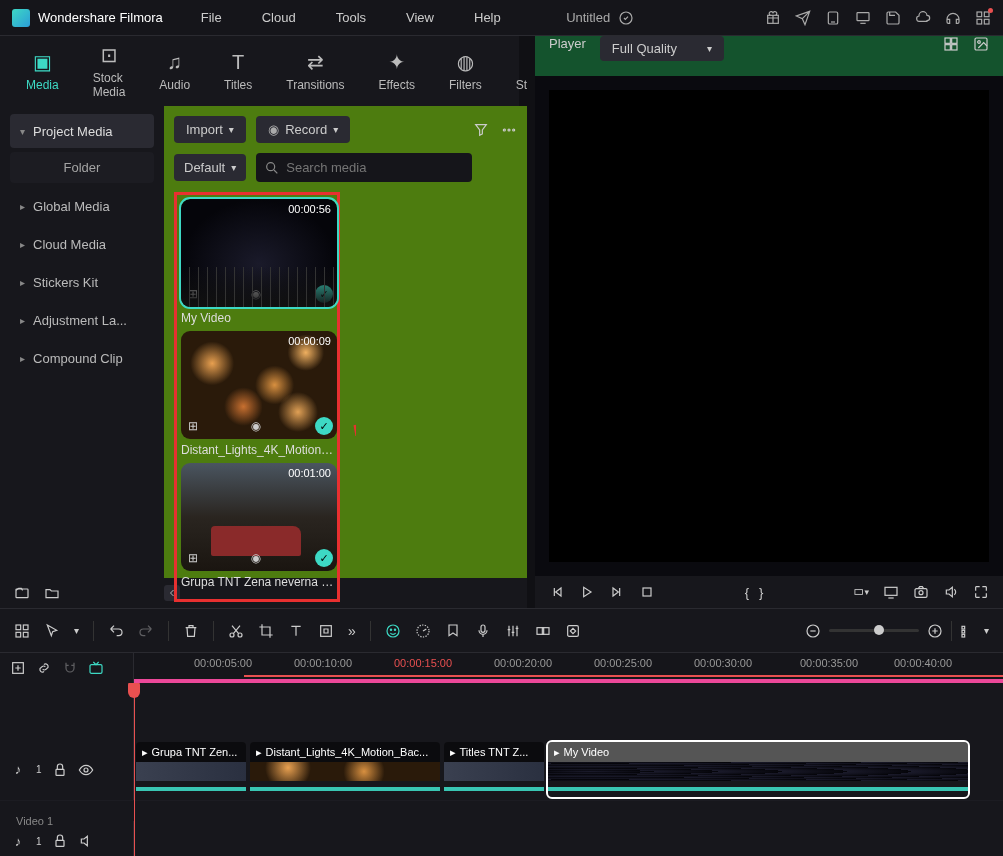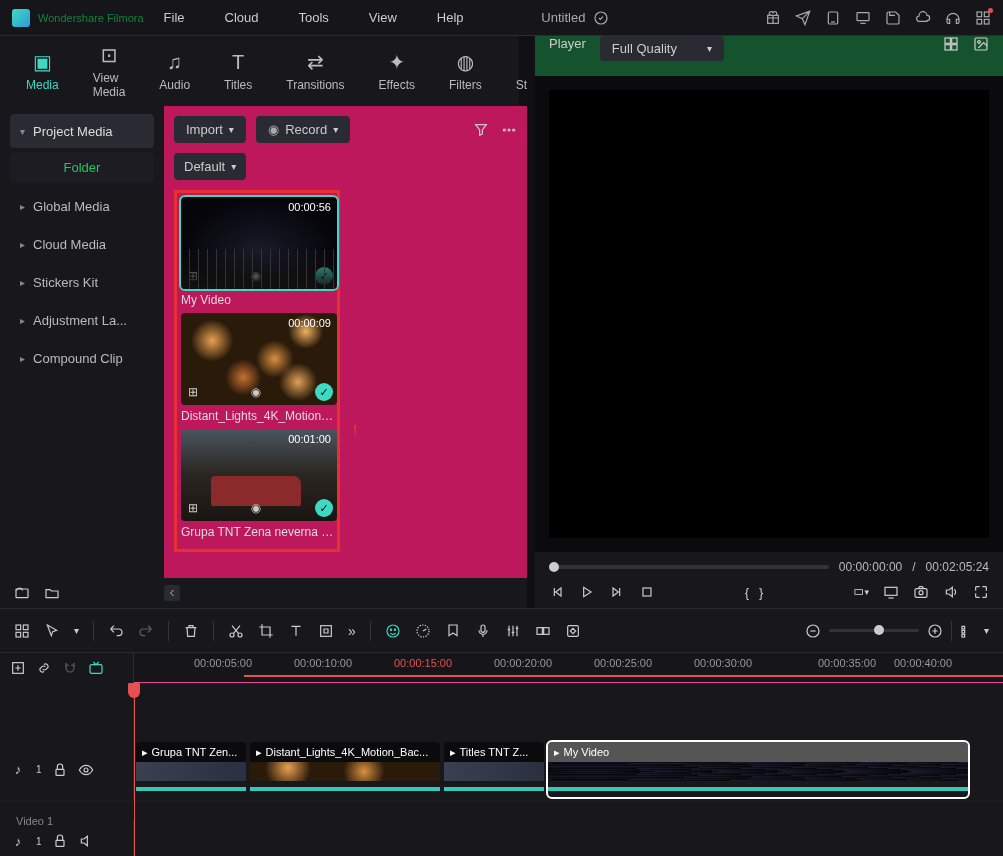--- a/index.html
+++ b/index.html
@@ -1,49 +1,49 @@
 <!DOCTYPE html>
 <html><head>
 <meta charset="utf-8">
 <style>
 *{margin:0;padding:0;box-sizing:border-box;font-family:-apple-system,BlinkMacSystemFont,"Segoe UI",sans-serif}
 body{background:#1a1a1f;color:#ccc;width:1003px;height:856px;overflow:hidden;font-size:13px}
 .titlebar{height:36px;display:flex;align-items:center;padding:0 12px;background:#15151a;border-bottom:1px solid #2a2a30}
 .logo{width:18px;height:18px;background:linear-gradient(135deg,#3dd9c4,#2b9dd8);border-radius:3px;margin-right:8px}
-.app-title{font-size:11px;color:#15803d;margin-right:20px}
+.app-title{font-size:13px;color:#ffffff;margin-right:38px}
 .menu{display:flex;gap:40px;color:#ccc}
 .menu span{cursor:pointer}
 .tb-center{margin-left:auto;margin-right:auto;display:flex;align-items:center;gap:8px;color:#aaa}
 .tb-right{display:flex;gap:14px;align-items:center;margin-left:auto}
 .tb-right svg,.tb-right span{color:#aaa;cursor:pointer}
 .ico{width:16px;height:16px;display:inline-flex;align-items:center;justify-content:center}
 .tabs{height:70px;display:flex;align-items:center;padding:0 18px;gap:18px;background:#17171c;width:527px;border-right:8px solid #101014}
 .tab{display:flex;flex-direction:column;align-items:center;gap:4px;color:#bbb;cursor:pointer;padding:4px 8px}
 .tab.active{color:#3dd9c4}
 .tab-ico{font-size:20px}
 .tab-label{font-size:12px}
 .chev{margin-left:auto;color:#aaa;font-size:18px}
 .main{display:flex;height:472px}
 .left{width:164px;background:#17171c;padding:8px 10px}
 .side-item{height:34px;display:flex;align-items:center;padding:0 10px;color:#bbb;font-size:13px;cursor:pointer;border-radius:4px;margin-bottom:4px}
 .side-item.sel{background:#2a2a32;color:#ddd}
 .side-item .caret{margin-right:8px;color:#888;font-size:10px}
-.subfolder{color:#22c55e;text-align:center;padding:8px;font-size:13px;cursor:pointer;margin-bottom:6px;background:#1c1c22;border-radius:4px}
-.mid{width:363px;background:#be185d;padding:10px;position:relative}
+.subfolder{color:#a3a3a3;text-align:center;padding:8px;font-size:13px;cursor:pointer;margin-bottom:6px;background:#1c1c22;border-radius:4px}
+.mid{width:363px;background:#4d7c0f;padding:10px;position:relative}
 .mid-top{display:flex;gap:10px;align-items:center;margin-bottom:10px}
 .btn{background:#2a2a32;padding:6px 12px;border-radius:4px;display:flex;align-items:center;gap:6px;cursor:pointer;color:#ccc;font-size:13px}
 .mid-top .filters{margin-left:auto;display:flex;gap:12px}
 .search-row{display:flex;gap:10px;align-items:center;margin-bottom:10px}
 .search-row .btn{padding:6px 10px}
 .search{flex:1;background:#15151a;border:none;padding:7px 10px 7px 30px;border-radius:4px;color:#ccc;font-size:13px}
 .search-wrap{position:relative;flex:1}
 .search-wrap .sico{position:absolute;left:8px;top:7px;color:#888}
 .media-grid{border:3px solid #e83030;padding:4px;width:166px}
 .clip{margin-bottom:6px;cursor:pointer}
-.thumb{width:156px;height:92px;background:#0a0a0f;position:relative;border-radius:4px;overflow:hidden}
+.thumb{width:156px;height:108px;background:#0a0a0f;position:relative;border-radius:9px;overflow:hidden}
 .thumb.sel{outline:2px solid #3dd9c4}
 .thumb .dur{position:absolute;top:4px;right:6px;font-size:11px;color:#fff}
 .thumb .badges{position:absolute;bottom:4px;left:4px;right:4px;display:flex;gap:6px;align-items:center}
 .thumb .check{width:18px;height:18px;background:#3dd9c4;border-radius:50%;margin-left:auto;display:flex;align-items:center;justify-content:center;color:#000;font-size:11px}
 .thumb .bicon{width:16px;height:16px;display:flex;align-items:center;justify-content:center;color:#ccc;font-size:12px}
 .clip-name{font-size:12px;color:#ddd;margin-top:4px;white-space:nowrap;overflow:hidden;text-overflow:ellipsis;width:156px}
 .thumb.moon{background:radial-gradient(ellipse at 50% 60%,#1a1a2a 0%,#05050a 70%)}
 .thumb.moon::after{content:'';position:absolute;bottom:0;left:0;right:0;height:40px;background:repeating-linear-gradient(90deg,transparent 0,transparent 8px,#333 8px,#333 9px),linear-gradient(180deg,transparent,#111)}
 .thumb.bokeh{background:radial-gradient(circle at 20% 30%,#e8a050 0%,transparent 15%),radial-gradient(circle at 60% 50%,#d89040 0%,transparent 18%),radial-gradient(circle at 80% 20%,#f0b060 0%,transparent 12%),radial-gradient(circle at 40% 70%,#c87030 0%,transparent 16%),radial-gradient(circle at 75% 75%,#e0a055 0%,transparent 14%),#2a1a0a}
 .thumb.car{background:linear-gradient(180deg,#4a5560 0%,#2a2520 50%,#1a1510 100%)}
@@ -61,21 +61,21 @@
 .prev-btns{display:flex;align-items:center;gap:14px}
 .prev-btns .grp{display:flex;gap:14px;align-items:center}
 .timeline{height:278px;background:#17171c;border-top:1px solid #2a2a30}
 .tl-tools{height:44px;display:flex;align-items:center;padding:0 14px;gap:14px;border-bottom:1px solid #2a2a30}
 .tl-tools .sep{width:1px;height:20px;background:#333}
 .tl-tools .zoom{display:flex;align-items:center;gap:8px;margin-left:auto}
 .zoom-track{width:90px;height:3px;background:#333;border-radius:2px;position:relative}
 .zoom-dot{position:absolute;left:50%;top:-4px;width:10px;height:10px;background:#ccc;border-radius:50%}
 .tl-ruler{height:30px;display:flex;position:relative;background:#15151a}
 .tl-left{width:134px;background:#17171c;border-right:1px solid #2a2a30;display:flex;align-items:center;gap:10px;padding:0 10px}
-.ruler-marks{flex:1;position:relative;border-bottom:1px solid #ec4899}
+.ruler-marks{flex:1;position:relative;border-bottom:4px solid #ec4899}
 .ruler-marks .mark{position:absolute;top:4px;font-size:11px;color:#999}
 .playhead{position:absolute;left:134px;top:0;bottom:0;width:1px;background:#e85050;z-index:5}
 .playhead::before{content:'';position:absolute;top:-1px;left:-6px;width:12px;height:16px;background:#e85050;border-radius:3px 3px 6px 6px}
 .tl-body{position:relative;height:200px;overflow:hidden}
 .tl-spacer{height:56px;display:flex}
 .tl-track{height:62px;display:flex;border-bottom:1px solid #1c1c22}
 .tl-track .tl-left{height:100%}
 .track-content{flex:1;position:relative;display:flex;align-items:stretch;padding:3px 0}
 .tclip{position:absolute;top:3px;bottom:3px;border-radius:4px;overflow:hidden;display:flex;flex-direction:column}
 .tclip-head{height:20px;background:rgba(0,0,0,0.5);display:flex;align-items:center;padding:0 6px;gap:4px;font-size:11px;color:#fff;white-space:nowrap;overflow:hidden}
@@ -171,21 +171,21 @@
 
 <div style="display:flex">
   <div style="width:527px">
     <div class="tabs">
       <div class="tab active">
           <span class="tab-ico">▣</span>
           <span class="tab-label">Media</span>
         </div>
       <div class="tab">
           <span class="tab-ico">⊡</span>
-          <span class="tab-label">View Media</span>
+          <span class="tab-label">Stock Media</span>
         </div>
       <div class="tab">
           <span class="tab-ico">♫</span>
           <span class="tab-label">Audio</span>
         </div>
       <div class="tab">
           <span class="tab-ico">T</span>
           <span class="tab-label">Titles</span>
         </div>
       <div class="tab">
@@ -258,20 +258,27 @@
                   <circle cx="19" cy="12" r="1.5"></circle>
                 </svg>
               </span>
           </div>
         </div>
         <div class="search-row">
           <div class="btn">
               <span>Default</span>
               <span style="font-size:10px">▾</span>
             </div>
+          <div class="search-wrap">
+            <span class="sico"><svg viewBox="0 0 24 24">
+                  <circle cx="10" cy="10" r="6"></circle>
+                  <path d="M20 20l-5-5"></path>
+                </svg></span>
+            <input class="search" placeholder="Search media" style="">
+          </div>
         </div>
         <div class="media-grid">
           <div class="clip">
             <div class="thumb moon sel">
               <span class="dur">00:00:56</span>
               <div class="badges">
                   <span class="bicon">⊞</span>
                   <span class="bicon" style="margin-left:auto;margin-right:4px">◉</span>
                   <span class="check">✓</span>
                 </div>
@@ -343,28 +350,20 @@
             <svg viewBox="0 0 24 24">
               <rect x="3" y="3" width="18" height="18" rx="2"></rect>
               <circle cx="9" cy="9" r="2"></circle>
               <path d="M21 15l-5-5-8 8"></path>
             </svg>
           </span>
       </div>
     </div>
     <div class="prev-canvas"></div>
     <div class="prev-ctrl">
-      <div class="scrub">
-        <div class="scrub-track">
-            <div class="scrub-dot"></div>
-          </div>
-        <span class="time">00:00:00:00</span>
-        <span class="time">/</span>
-        <span class="time">00:02:05:24</span>
-      </div>
       <div class="prev-btns">
         <div class="grp">
           <span class="ico">
               <svg viewBox="0 0 24 24">
                 <path d="M18 18V6l-8 6 8 6zM8 6v12"></path>
               </svg>
             </span>
           <span class="ico">
               <svg viewBox="0 0 24 24">
                 <path d="M7 5v14l11-7z"></path>
@@ -574,21 +573,21 @@
           </svg>
         </span>
     </div>
     <div class="ruler-marks">
       <span class="mark" style="left:60px">00:00:05:00</span>
       <span class="mark" style="left:160px">00:00:10:00</span>
       <span class="mark" style="left:260px;color:#e85050">00:00:15:00</span>
       <span class="mark" style="left:360px">00:00:20:00</span>
       <span class="mark" style="left:460px">00:00:25:00</span>
       <span class="mark" style="left:560px">00:00:30:00</span>
-      <span class="mark" style="left:684px">00:00:35:00</span>
+      <span class="mark" style="left:666px">00:00:35:00</span>
       <span class="mark" style="left:760px">00:00:40:00</span>
       <div style="position:absolute;left:110px;right:0;top:22px;height:2px;background:#e85050"></div>
     </div>
   </div>
   <div class="tl-body">
     <div class="playhead"></div>
     <div class="tl-spacer">
         <div class="tl-left"></div>
       </div>
     <div class="tl-track">

